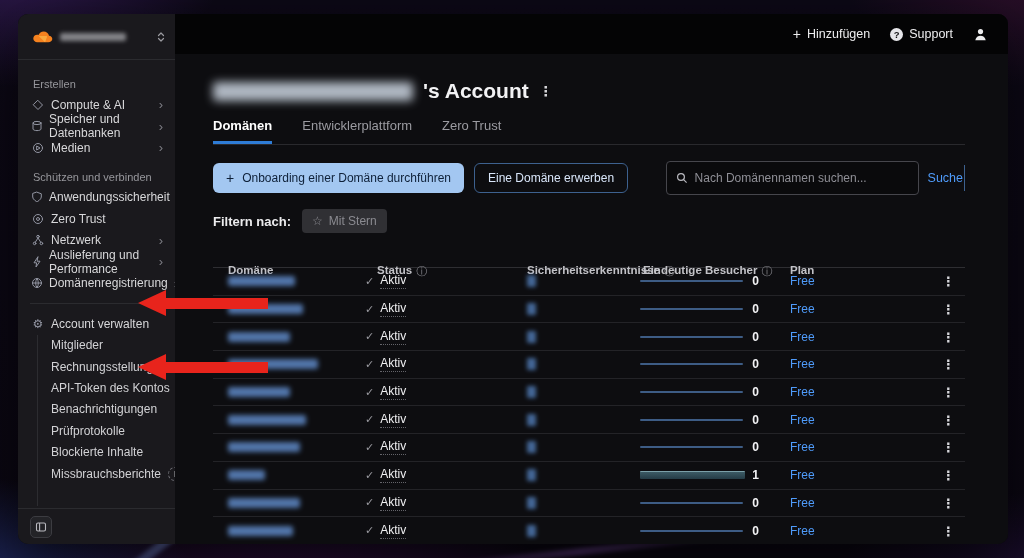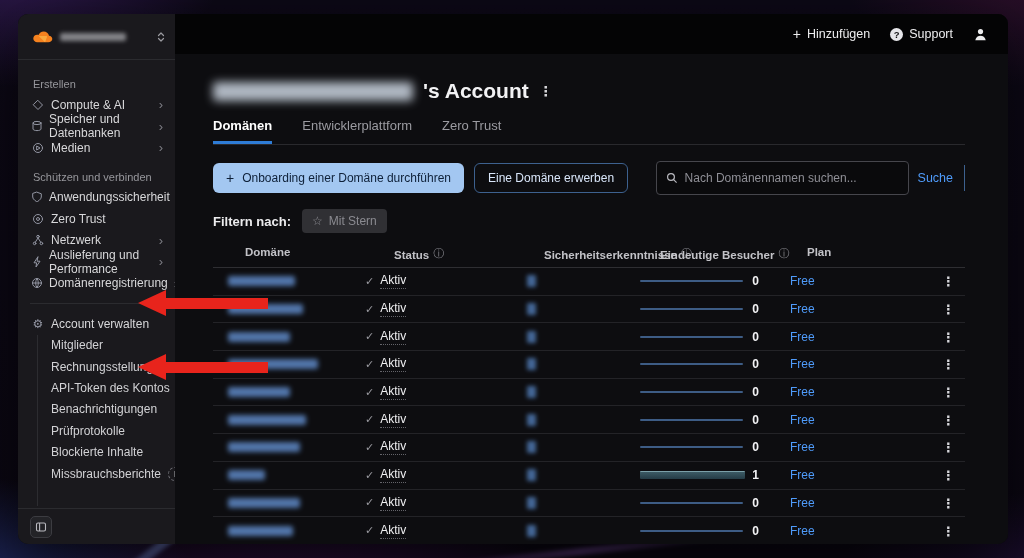--- a/index.html
+++ b/index.html
@@ -76,32 +76,32 @@
   .btn-primary .plus { color:#0e2038; }
   .btn-secondary { height:30px; padding:0 13px; margin-left:10px; background:transparent;
     border:1px solid #3d618f; color:#d9e6fa; font-size:12px; border-radius:6px; display:flex; align-items:center; }
   .spacer { flex:1; }
   .search-box { width:253px; height:34px; background:#0a0a0c; border:1px solid #46464c;
     border-radius:4px; display:flex; align-items:center; gap:7px; padding:0 9px; }
   .search-box svg { flex:0 0 auto; }
   .search-box input { flex:1; background:transparent; border:none; outline:none;
     color:#e8e8ea; font-size:12px; font-family:inherit; }
   .search-box input::placeholder { color:#8f8f96; }
-  .search-btn { margin-left:9px; padding-right:11px; height:26px; display:flex; align-items:center;
+  .search-btn { margin-left:9px; padding-right:1px; height:26px; display:flex; align-items:center;
     color:#4f9bfa; font-size:12.5px; font-weight:500; border-right:1.5px solid #3d618f; background:none; border-top:none; border-left:none; border-bottom:none; }
 
   .filter-row { margin-top:14px; display:flex; align-items:center; gap:11px; }
   .filter-label { font-size:13px; font-weight:700; color:#ececee; }
   .chip { height:24px; padding:0 10px; background:#303034; border-radius:4px; color:#8b8b91;
     font-size:12px; display:flex; align-items:center; gap:6px; }
 
   
   .table { margin-top:13px; width:752px; position:relative; }
   .thead { position:relative; height:22px; border-bottom:1px solid #2e2e32; }
-  .th { position:absolute; top:0; font-size:11.5px; font-weight:700; color:#c2c2c7; display:flex; gap:4px; align-items:flex-end;margin-left:17px; }
+  .th { position:absolute; top:18px; font-size:11.5px; font-weight:700; color:#c2c2c7; display:flex; gap:4px; align-items:flex-start; }
   .info-i { font-size:11px; font-weight:400; color:#85858b; }
   .trow { position:relative; height:27.7px; border-bottom:1px solid #232327; }
   .cell { position:absolute; top:50%; transform:translateY(-50%); }
   .c-domain { left:15px; height:10px; background:#5d87c4; filter:blur(2.5px); opacity:.85; border-radius:2px; }
   .c-status { left:152px; display:flex; align-items:center; gap:6px; }
   .chk { color:#9a9aa0; font-size:11px; }
   .aktiv { font-size:12px; color:#f0f0f2; border-bottom:1px dotted #64646a; padding-bottom:1px; }
   .c-sec { left:314px; width:9px; height:12px; background:#517db8; filter:blur(2px); opacity:.8; border-radius:1px; }
   .c-spark { left:427px; }
   .spark-flat { width:103px; height:2px; background:#3d5c85; border-radius:1px; }

